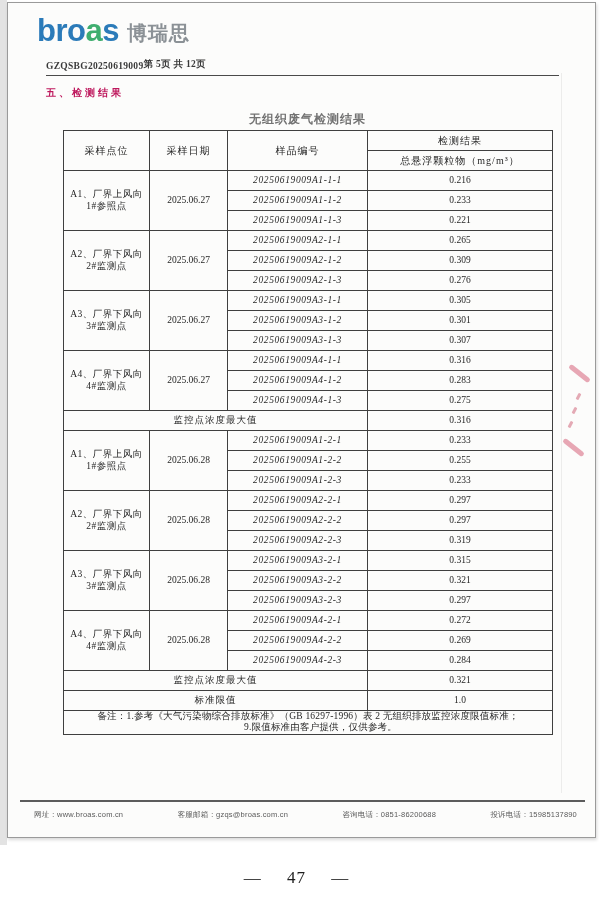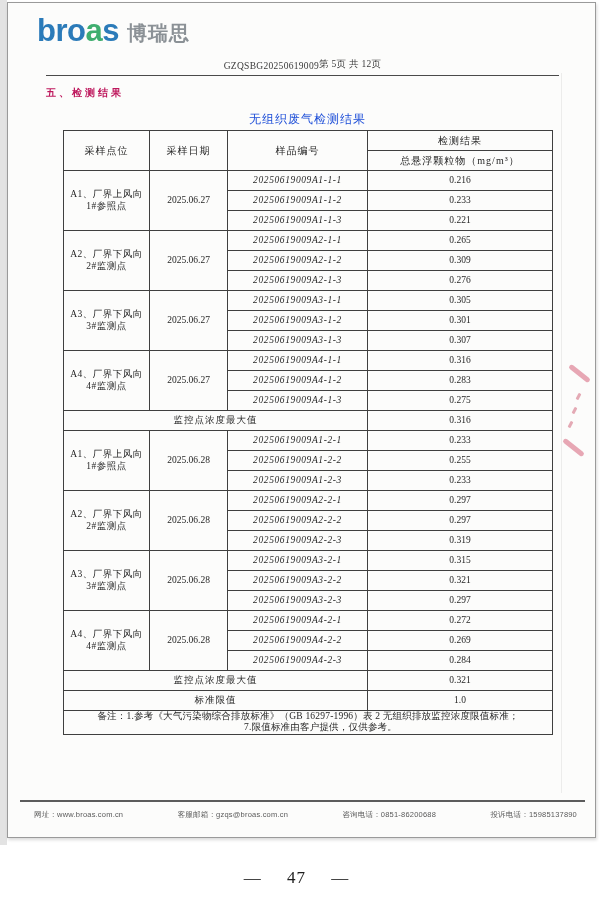--- a/index.html
+++ b/index.html
@@ -20,26 +20,26 @@
 
   
   .logo{position:absolute;left:29px;top:12px;display:flex;align-items:flex-end;}
   .logo-latin{font-family:"Liberation Sans","DejaVu Sans",sans-serif;font-weight:bold;font-size:31px;line-height:1;letter-spacing:-0.5px;color:#2b7bb9;}
   .logo-latin .green{color:#3fae6f;}
   .logo-cjk{font-family:Liberation Sans, sans-serif;font-weight:bold;font-size:20px;line-height:1;color:#8b9196;margin-left:8px;margin-bottom:3px;letter-spacing:1px;}
 
   
   .header-meta{
     position:absolute;left:38px;top:55px;width:513px;
-    display:flex;justify-content:center;align-items:flex-end;
+    display:flex;justify-content:flex-start;align-items:flex-end;
     font-size:9.5px;color:#3a3a3a;letter-spacing:0.3px;
-    border-bottom:1.5px solid #4a4a4a;padding-bottom:4px;
+    border-bottom:1.5px solid #4a4a4a;padding-bottom:4px;font-weight:bold;
   }
   .section-title{position:absolute;left:38px;top:83px;font-size:10px;font-weight:bold;letter-spacing:3px;color:#be185d;}
-  .table-title{position:absolute;left:55px;top:108px;width:489px;text-align:center;font-size:12px;font-weight:normal;letter-spacing:1px;color:#1d4ed8;}
+  .table-title{position:absolute;left:55px;top:108px;width:489px;text-align:center;font-size:12px;font-weight:bold;letter-spacing:1px;color:#737373;}
 
   
   table.results{
     position:absolute;left:55px;top:127px;width:489px;
     border-collapse:collapse;table-layout:fixed;
   }
   table.results th,table.results td{
     border:1px solid #3f3f3f;
     font-size:9.5px;font-weight:normal;text-align:center;vertical-align:middle;
     height:19px;padding:0 2px;line-height:1.2;color:#262626;
@@ -257,21 +257,21 @@
       </tr>
 
       <tr>
         <td colspan="3" class="label-cell">标准限值</td>
         <td>1.0</td>
       </tr>
 
       <tr>
         <td colspan="4" class="notes-cell">
           <div>备注：1.参考《大气污染物综合排放标准》（GB 16297-1996）表 2 无组织排放监控浓度限值标准；</div>
-          <div class="note-line2">7.限值标准由客户提供，仅供参考。</div>
+          <div class="note-line2">9.限值标准由客户提供，仅供参考。</div>
         </td>
       </tr>
     </tbody>
   </table>
 
   <div class="seal">
     <div class="seal-bar b1"></div>
     <div class="seal-glyph g1"></div>
     <div class="seal-glyph g2"></div>
     <div class="seal-glyph g3"></div>

